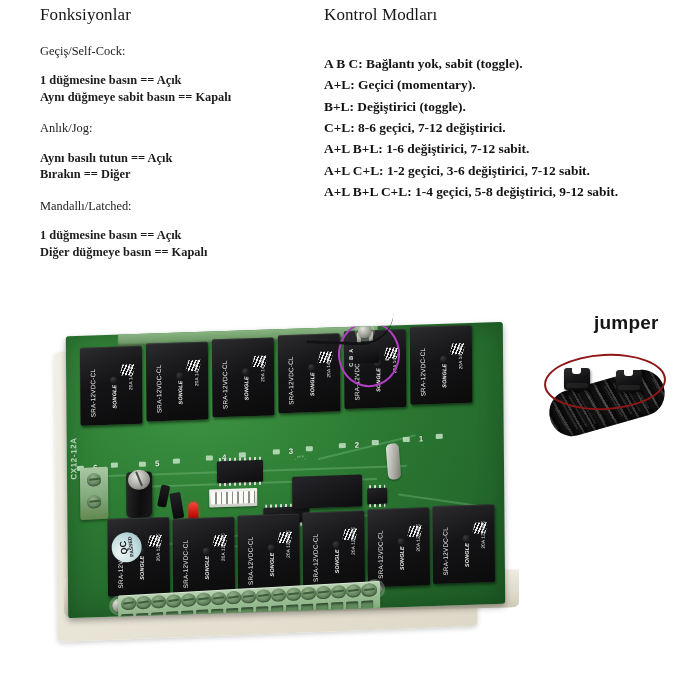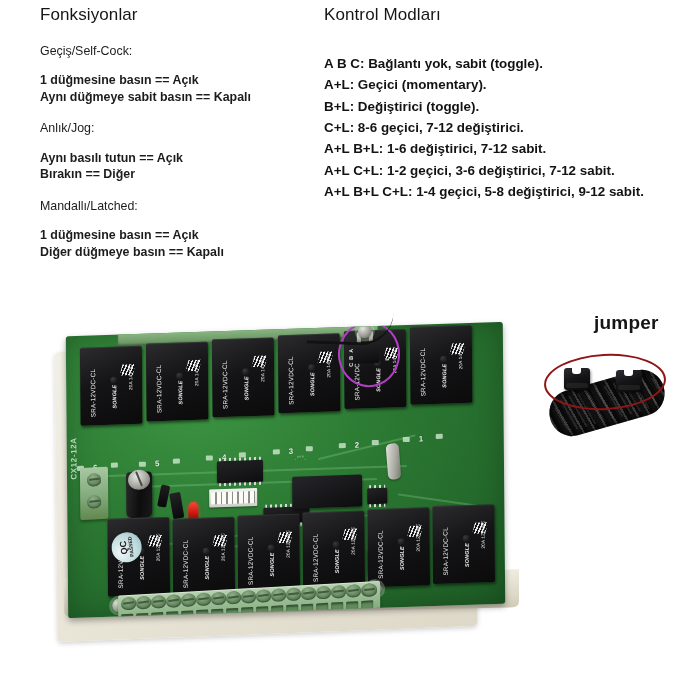--- a/index.html
+++ b/index.html
@@ -11,21 +11,21 @@
     width: 700px;
     height: 700px;
     position: relative;
     overflow: hidden;
     font-family: "Liberation Sans", sans-serif;
     color: #1c1c1c;
     -webkit-font-smoothing: antialiased;
   }
 
   
-  .txt-col { position: absolute; }
+  .txt-col { position: absolute; font-family: Liberation Serif, serif; }
   #col-left  { left: 40px;  top: 6px;  width: 260px; }
   #col-right { left: 324px; top: 6px;  width: 380px; }
 
   .col-title {
     font-size: 17px;
     font-weight: 400;
     letter-spacing: .1px;
     color: #161616;
     margin: 0 0 19px 0;
     line-height: 1.1;

